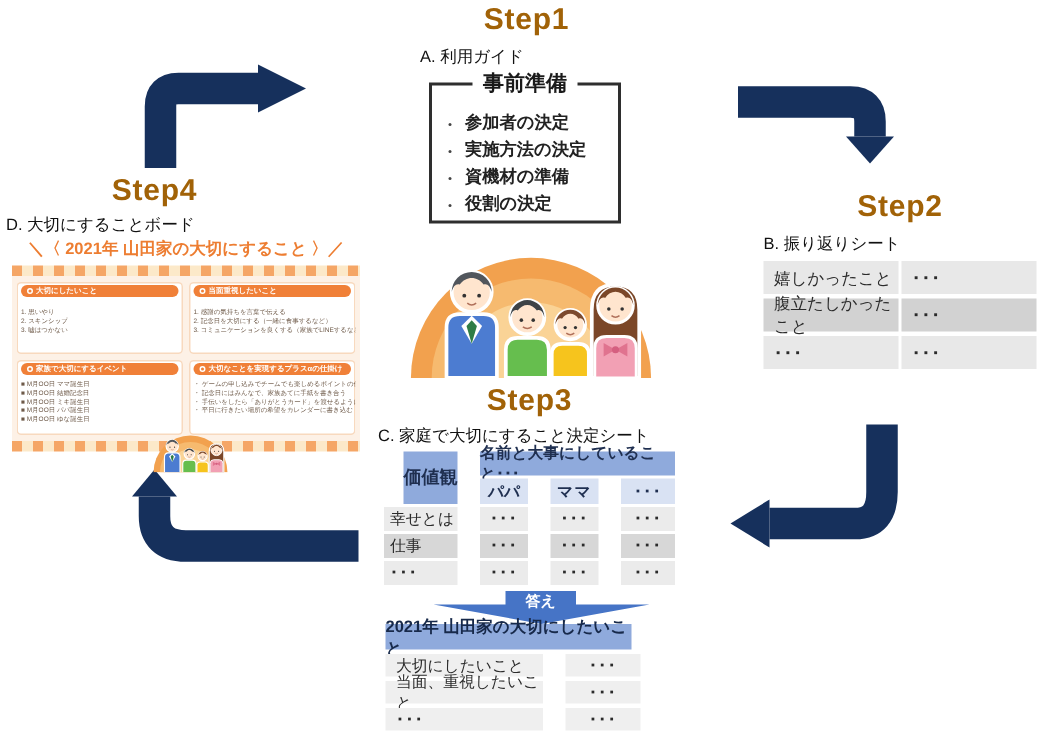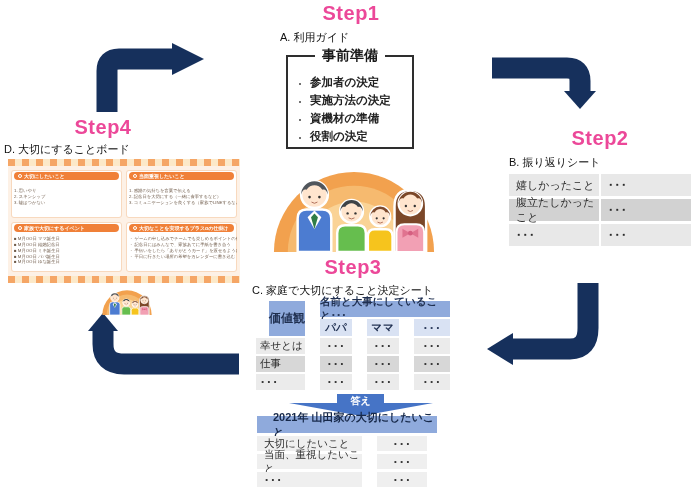--- a/index.html
+++ b/index.html
@@ -1,19 +1,19 @@
 <!DOCTYPE html>
 <html><head>
 <meta charset="utf-8">
 <style>
   html,body{margin:0;padding:0;background:#fff;}
   #canvas{position:relative;width:700px;height:496px;background:#fff;overflow:hidden;
     font-family:"Liberation Sans","DejaVu Sans",sans-serif;color:#1a1a1a;}
   .abs{position:absolute;}
-  .step-title{font-size:20px;font-weight:bold;color:#ec4899;text-align:center;letter-spacing:.5px;}
+  .step-title{font-size:20px;font-weight:bold;color:#a16207;text-align:center;letter-spacing:.5px;}
   .step-label{font-size:11px;font-weight:normal;color:#111;}
 
   
   #arrow-layer{position:absolute;left:0;top:0;z-index:0;}
   .content{z-index:1;}
 
   
   #prep-box{border:2px solid #2e2e2e;background:#fff;}
   #prep-box .legend{position:absolute;top:-10px;left:50%;transform:translateX(-50%);
     background:#fff;padding:0 7px;font-size:14px;font-weight:bold;white-space:nowrap;}
@@ -35,21 +35,21 @@
     grid-template-rows:16px 17px 16px 16px 16px;gap:2px;}
   #values-matrix .hdr{background:#8FAADC;color:#1F2F50;font-weight:bold;}
   #values-matrix .sub{background:#D9E2F3;color:#1F2F50;font-weight:bold;}
   #values-matrix .mlt{background:#EBEBEB;} #values-matrix .mdk{background:#D7D7D7;}
   #values-matrix .cell{font-size:10.5px;}
   .corner-cell{grid-row:1/3;grid-column:1;}
   .group-cell{grid-column:2/5;}
 
   
   #result-header{background:#8FAADC;color:#17294A;font-weight:bold;font-size:11px;
-    display:flex;align-items:center;padding-left:16px;}
+    display:flex;align-items:center;padding-left:0;}
   #result-rows{display:grid;grid-template-columns:105px 63px;grid-auto-rows:15px;gap:3px 2px;}
   #result-rows .cell{background:#EFEFEF;font-size:10.5px;}
 
   
   #answer-label{color:#fff;font-size:10px;font-weight:bold;text-align:center;}
 
   
   #poster{width:232px;}
   #poster-title{font-size:11px;font-weight:bold;color:#ED7D31;text-align:center;
     white-space:nowrap;margin-top:3px;}
@@ -198,20 +198,23 @@
     <div class="cell">当面、重視したいこと</div>
     <div class="cell center dots">･･･</div>
     <div class="cell dots">･･･</div>
     <div class="cell center dots">･･･</div>
   </div>
 
   <div class="abs content step-title" style="left:48px;top:116px;width:110px;">Step4</div>
   <div class="abs content step-label" style="left:4px;top:142px;">D. 大切にすることボード</div>
 
   <div id="poster" class="abs content" style="left:8px;top:155px;">
+    <div id="poster-title">
+      <span class="deco">＼〈</span><span>2021年 山田家の大切にすること</span><span class="deco">〉／</span>
+    </div>
     <div class="checker" style="margin-top:4px;"></div>
     <div id="poster-body">
       <div class="pcard">
         <div class="pill">
             <span class="ring"></span>
             <span>大切にしたいこと</span>
           </div>
         <div class="fine" style="margin-top:8px;">
           <div>1. 思いやり</div>
           <div>2. スキンシップ</div>

